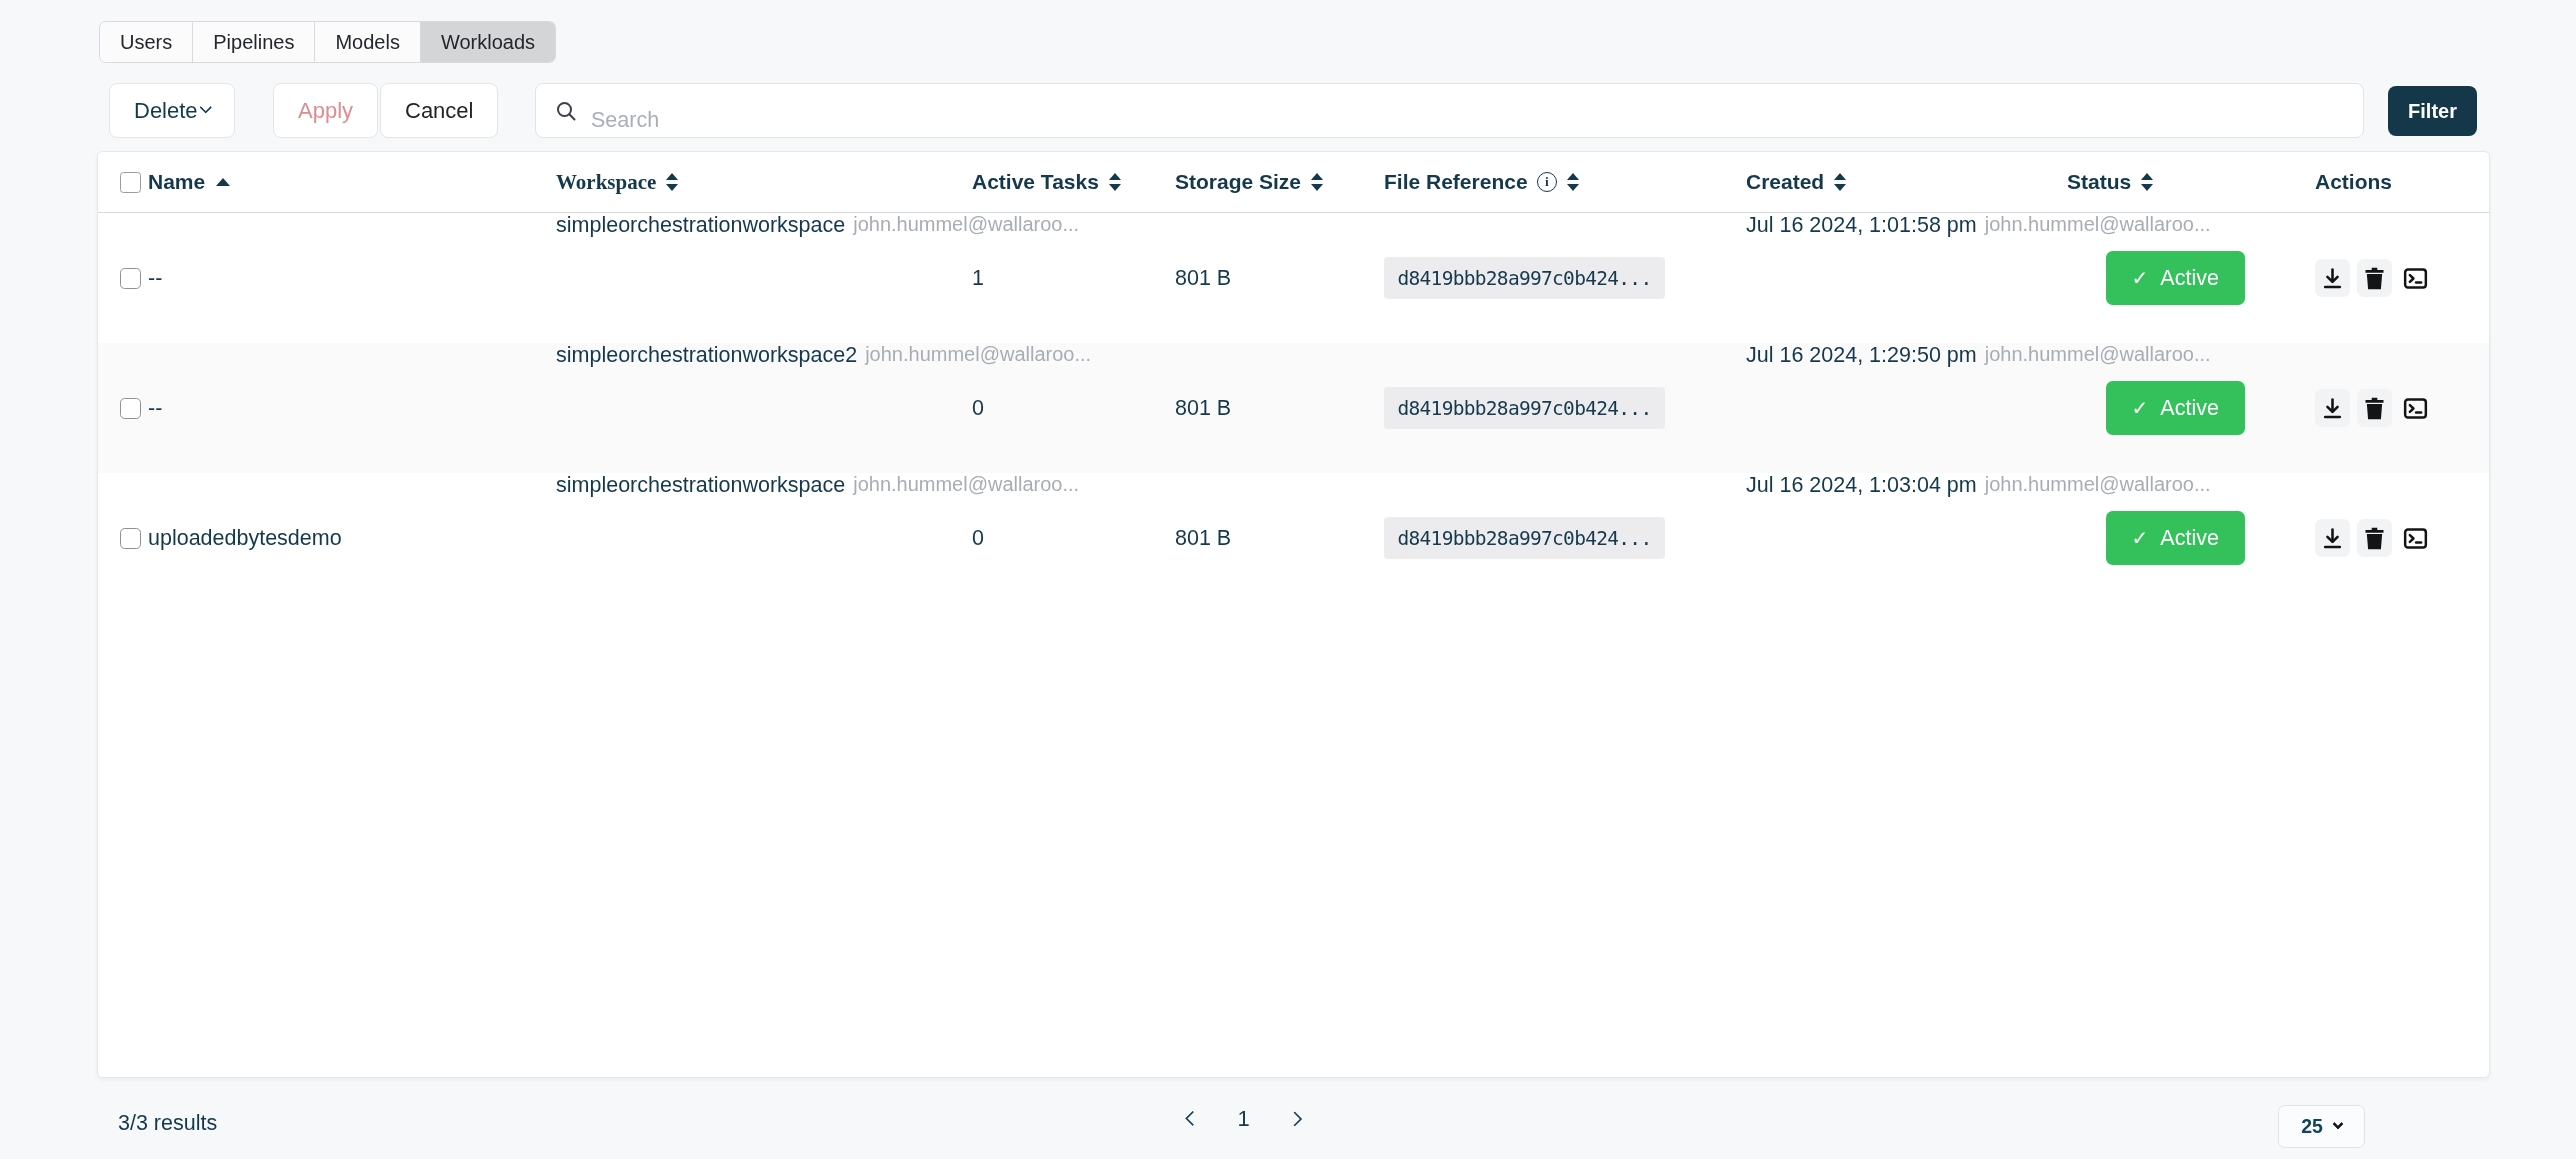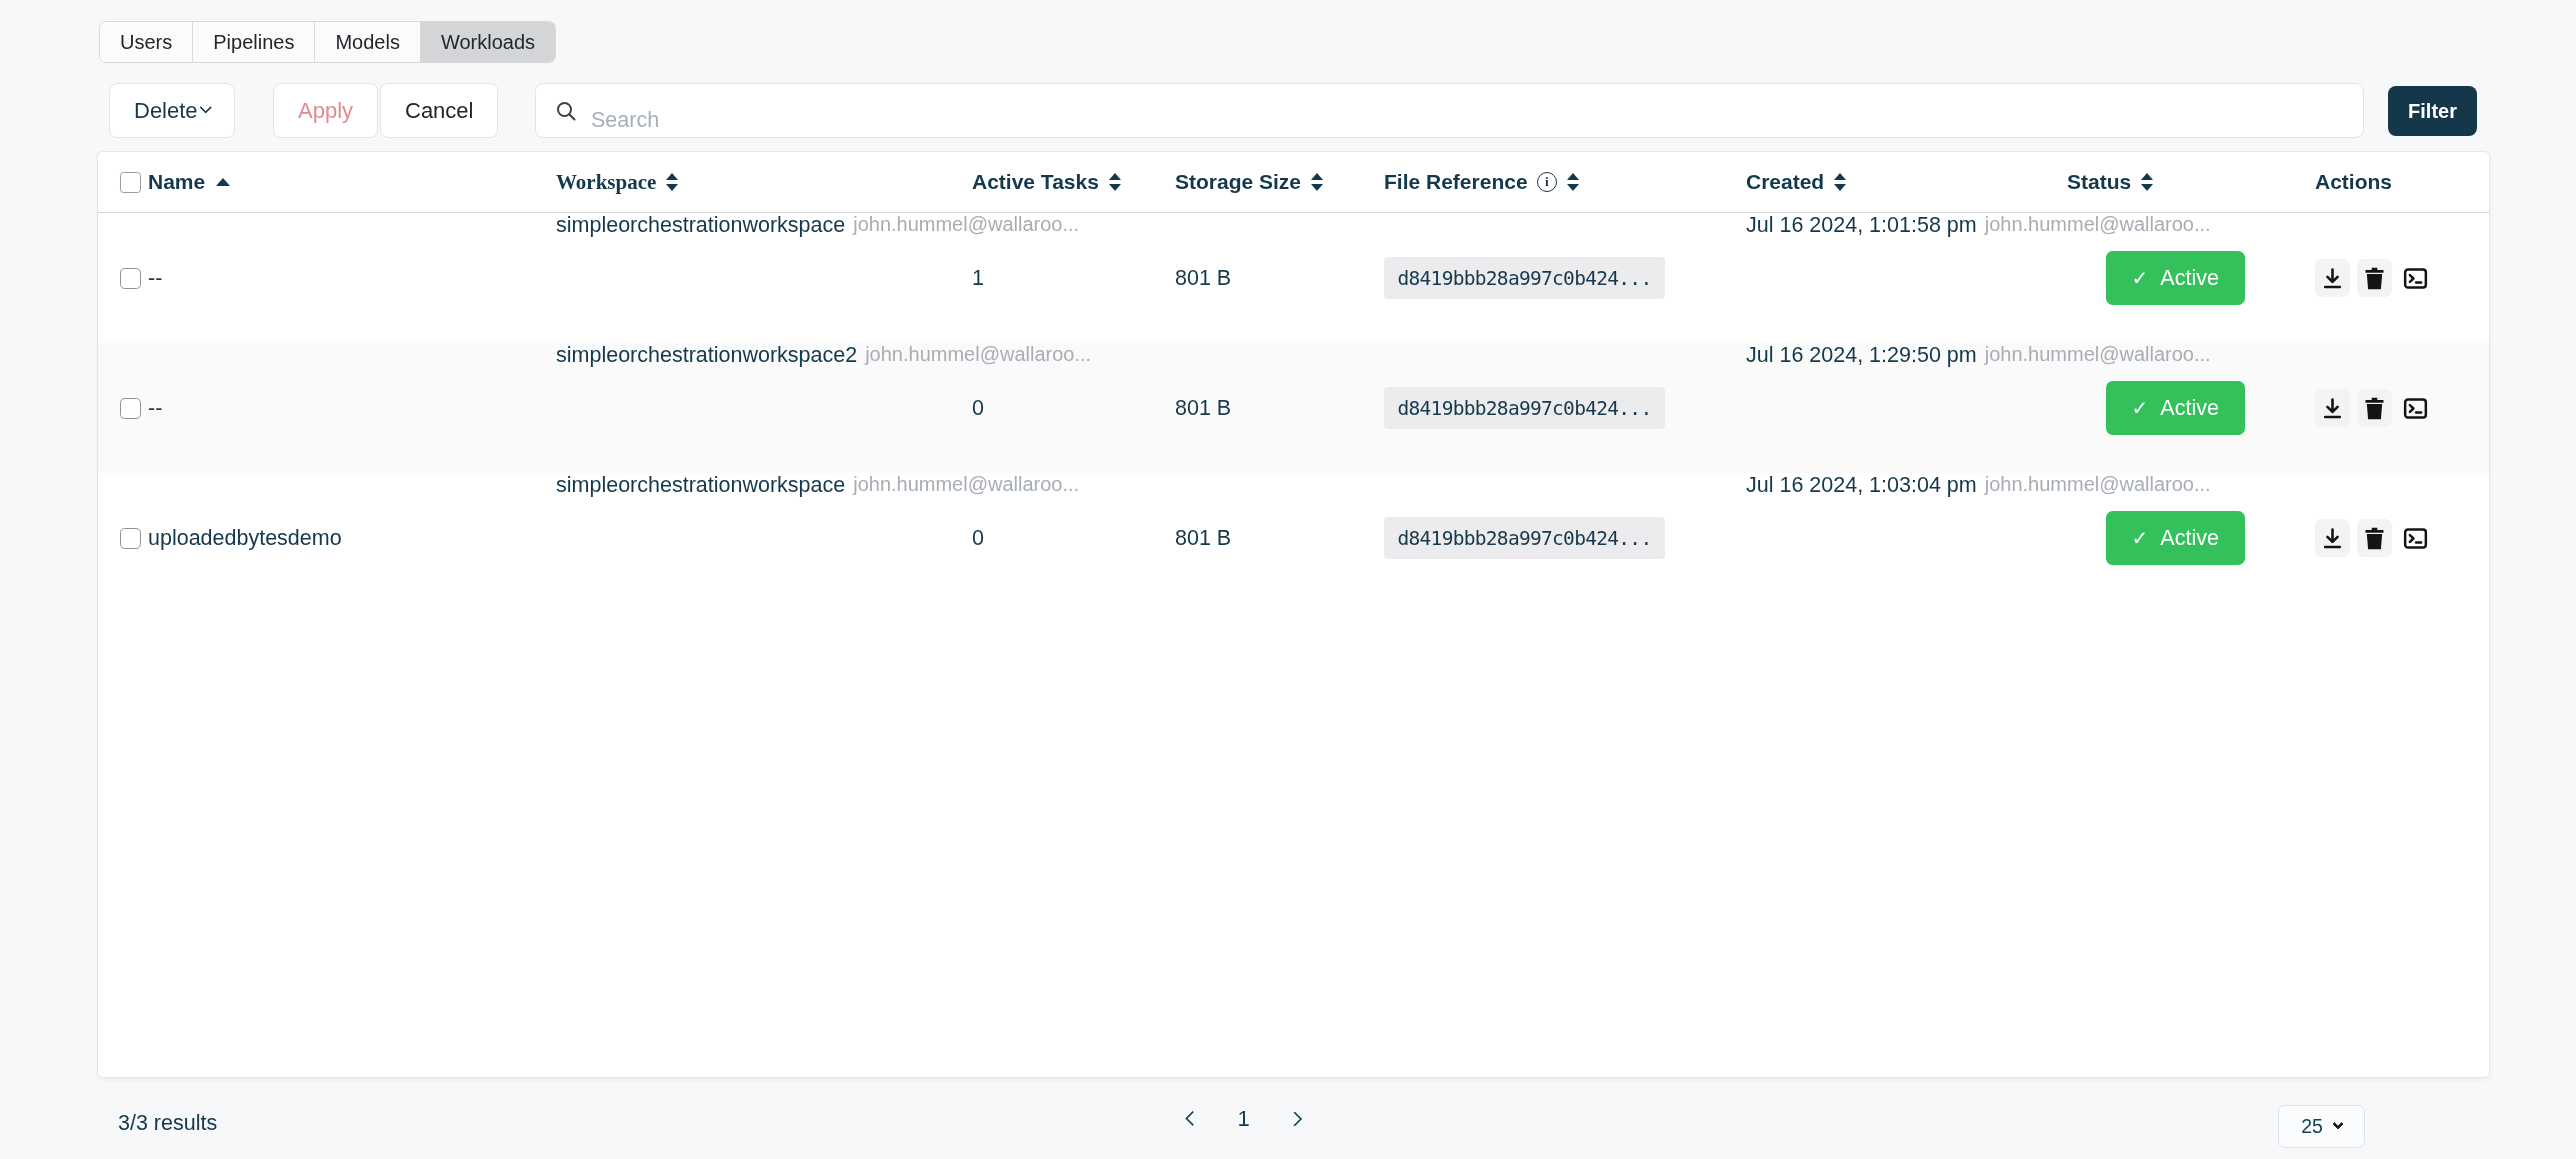--- a/index.html
+++ b/index.html
@@ -138,21 +138,21 @@
     cursor:pointer; border-radius:0.7px;
   }
   .chev-left  { transform:rotate(45deg); }
   .chev-right { transform:rotate(-135deg); }
 
   .perpage-select {
     position:absolute; left:2278px; top:1105px; width:87px; height:43px;
     background:#fbfcfd; border:1.3px solid #e0e3e7; border-radius:6.7px;
     display:flex; align-items:center; justify-content:center; gap:10.8px; cursor:pointer;
   }
-  .perpage-select .val { font-size:19.5px; font-weight:normal; color:#14425a; }
+  .perpage-select .val { font-size:19.5px; font-weight:bold; color:#14425a; }
   .chev-sm {
     width:8px; height:8px; border-right:3px solid #17191b; border-bottom:3px solid #17191b;
     transform:rotate(45deg); margin-top:-4.7px; border-radius:0.7px;
   }
   .perpage-label { position:absolute; left:2380px; top:1111px; font-size:19px; color:#4d7c0f;margin-top:44px; }
 </style>
 </head>
 <body>
 
 <div class="tabgroup">

